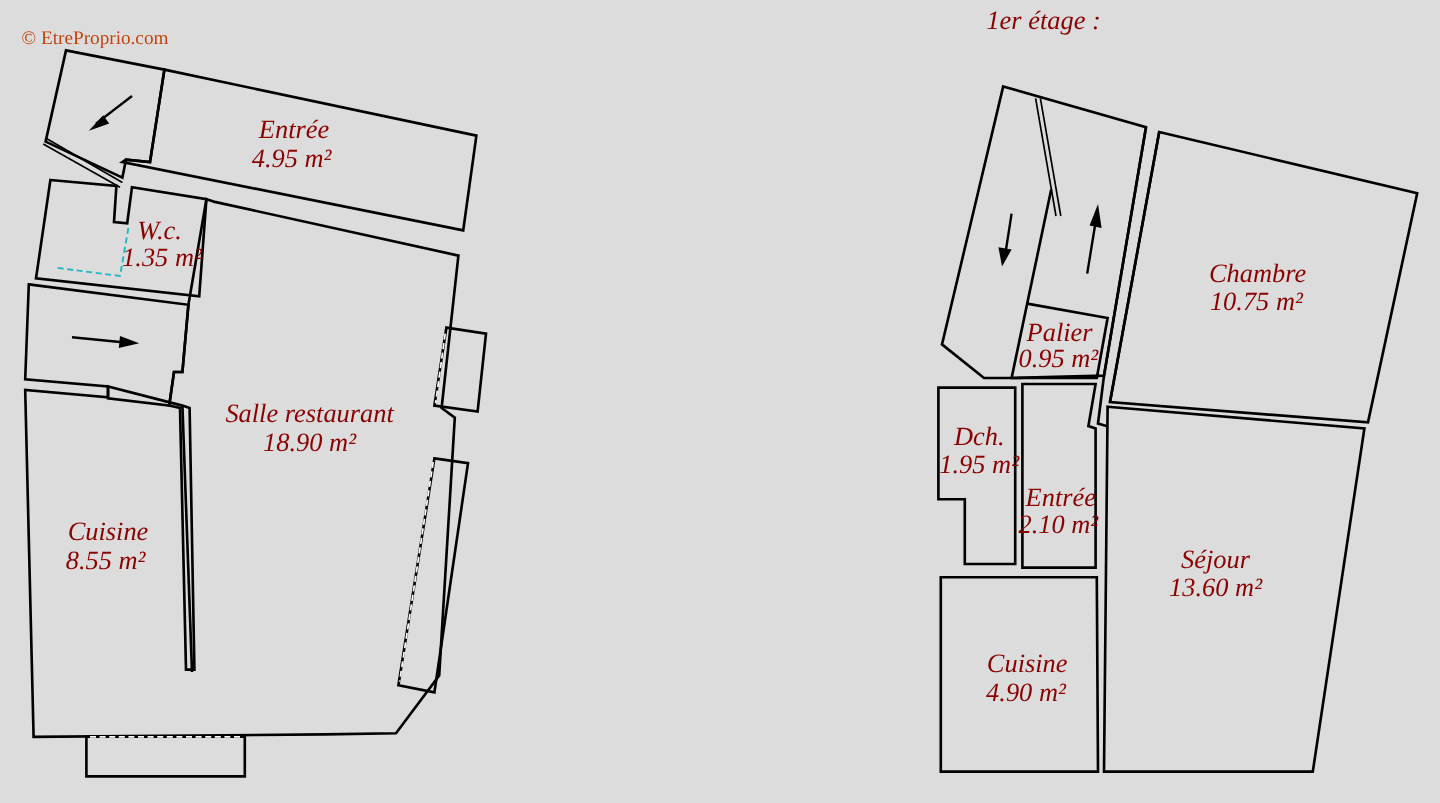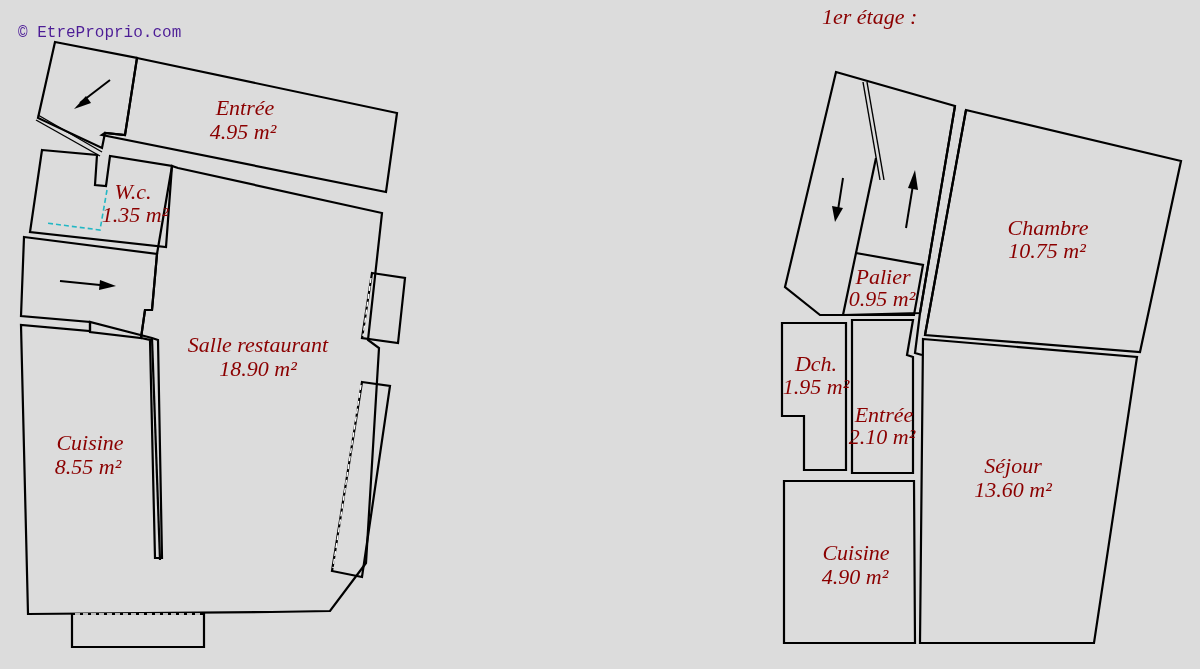--- a/index.html
+++ b/index.html
@@ -3,21 +3,21 @@
 <meta charset="utf-8">
 <style>
   html, body { margin:0; padding:0; }
   body { width:1200px; height:669px; background:#dcdcdc; position:relative; overflow:hidden; }
   svg { position:absolute; left:0; top:0; }
   .wall { fill:none; stroke:#000; stroke-width:2.2; stroke-linejoin:miter; }
   .dash { fill:none; stroke:#fff; stroke-width:1.4; stroke-dasharray:5 3; }
   .stairline { fill:none; stroke:#000; stroke-width:1.4; }
   .cyan { fill:none; stroke:#22b7c4; stroke-width:1.6; stroke-dasharray:5 3; }
   .lbl { font-family:"Liberation Serif", serif; font-style:italic; fill:#8b0000; font-size:22px; text-anchor:middle; }
-  .watermark { position:absolute; left:18px; top:24px; font-family:Liberation Mono, monospace; font-size:16px; color:#4c1d95; text-shadow:0 0 1px #e8e8e8; }
+  .watermark { position:absolute; left:18px; top:24px; font-family:Liberation Serif, serif; font-size:16px; color:#c2410c; text-shadow:0 0 1px #e8e8e8; }
   .title { font-family:"Liberation Serif", serif; font-style:italic; fill:#8b0000; font-size:22px; }
 </style>
 </head>
 <body>
 
 <div class="watermark">© EtreProprio.com</div>
 
 <svg width="1200" height="669" viewBox="0 0 1200 669">
 
   <g>

